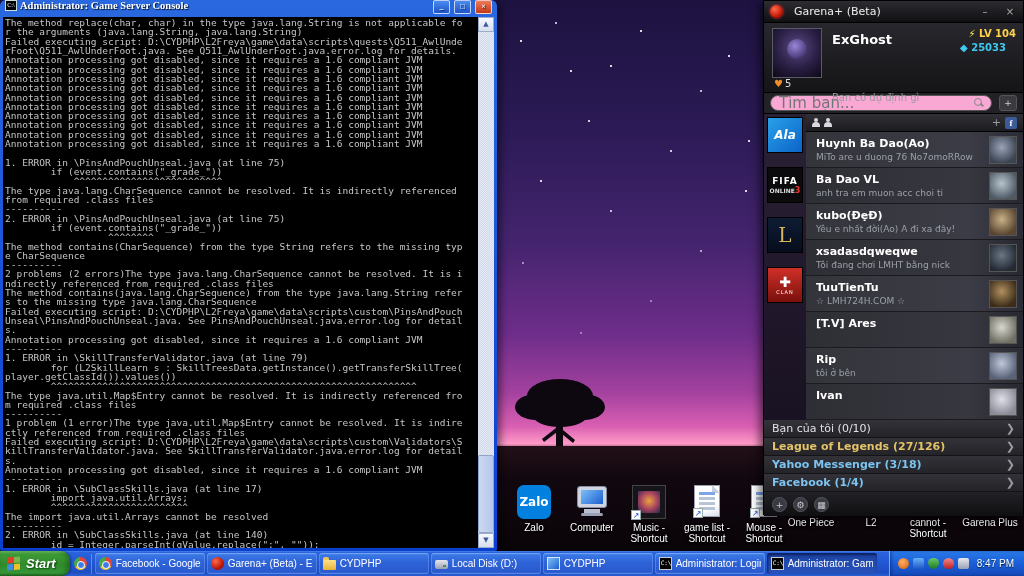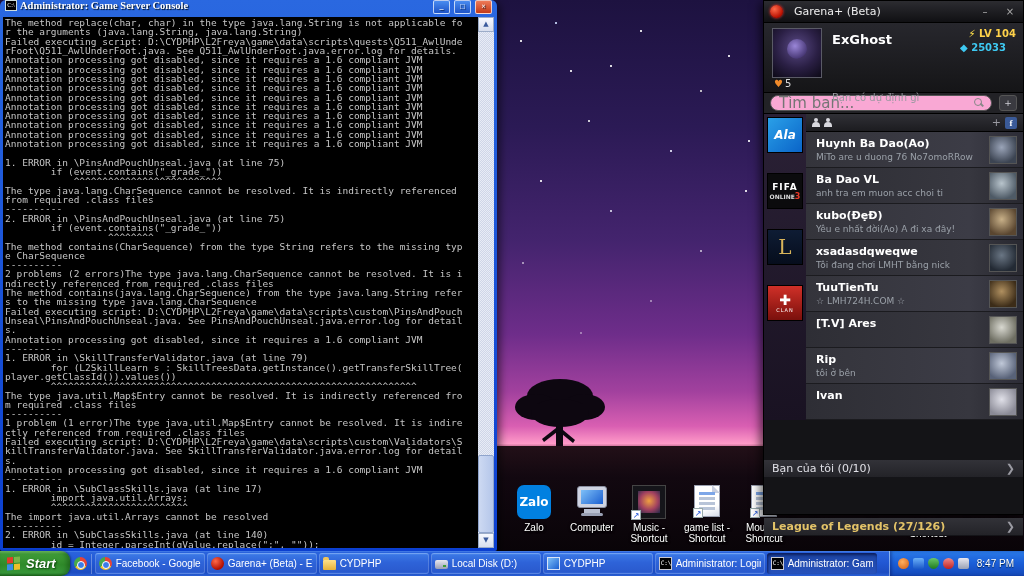--- a/index.html
+++ b/index.html
@@ -105,21 +105,21 @@
     font-family:"DejaVu Sans",sans-serif; }
   .g-mag { position:relative; width:10px; height:10px; margin-left:-22px; }
   .g-mag::before { content:""; position:absolute; left:0; top:0; width:6px; height:6px;
     border:1.5px solid #888; border-radius:50%; }
   .g-mag::after { content:""; position:absolute; left:6px; top:6px; width:4px; height:1.5px;
     background:#888; transform:rotate(45deg); }
   .g-addf { width:20px; height:16px; margin-left:12px; border-radius:3px; background:#3a3a40;
     border:1px solid #555; color:#cfcfd6; font-size:9px; line-height:14px; text-align:center; }
   .g-main { display:flex; height:306px; }
   .g-games { width:42px; background:linear-gradient(#2b2136,#191222); padding:3px;
-    display:flex; flex-direction:column; gap:20px; }
+    display:flex; flex-direction:column; gap:14px; }
   .g-game { width:36px; height:36px; border:1px solid #000; display:flex; flex-direction:column;
     align-items:center; justify-content:center; color:#fff; }
   .g-game.ala { background:linear-gradient(135deg,#2aa0e8,#0a64c8); font-weight:bold;
     font-size:12px; font-style:italic; }
   .g-game.fifa { background:#0b0b0d; font-weight:bold; }
   .g-game.fifa .l1 { font-size:9px; letter-spacing:1px; }
   .g-game.fifa .l2 { font-size:6px; color:#ddd; }
   .g-game.fifa .l2 b { color:#e83a2a; font-size:8px; }
   .g-game.lol { background:linear-gradient(#0e1c34,#060d1c);
     font-family:"DejaVu Serif","Liberation Serif",serif; color:#d8b45a; font-size:20px; }
@@ -149,21 +149,21 @@
   .f-av { position:absolute; right:6px; top:4px; width:28px; height:28px; border:1px solid #555; }
   .av0{background:radial-gradient(circle at 45% 40%,#9aa4b8,#3c4452 75%);}
   .av1{background:radial-gradient(circle at 45% 40%,#c8b088,#5a4630 75%);}
   .av2{background:radial-gradient(circle at 45% 40%,#b8c4cc,#4e5a66 75%);}
   .av3{background:radial-gradient(circle at 45% 40%,#6a7684,#232a34 75%);}
   .av4{background:radial-gradient(circle at 45% 40%,#b09060,#3c2c18 75%);}
   .av5{background:radial-gradient(circle at 45% 40%,#d8d8d0,#6e6e62 75%);}
   .av6{background:radial-gradient(circle at 45% 40%,#c0c8d8,#586278 75%);}
   .av7{background:radial-gradient(circle at 45% 40%,#e0e0e8,#8a8a96 75%);}
   .g-group { height:18px; display:flex; align-items:center; padding:0 8px;
-    background:linear-gradient(#323238,#232328); border-bottom:1px solid #141418; font-size:11px;margin-top:40px; }
+    background:linear-gradient(#323238,#232328); border-bottom:1px solid #141418; font-size:11px; }
   .g-group .gl { flex:1; overflow:hidden; white-space:nowrap; }
   .g-group .chev { color:#9a9aa2; font-size:11px; }
   .grp-mine { color:#e0e0e6; }
   .grp-lol { color:#e3c368; font-weight:bold; }
   .grp-ym  { color:#7cc3f0; font-weight:bold; }
   .grp-fb  { color:#7cc3f0; font-weight:bold; }
   .g-toolbar { height:24px; background:linear-gradient(#222226,#0f0f12); display:flex;
     align-items:center; gap:6px; padding:0 8px; }
   .tb-ic { width:15px; height:15px; border-radius:50%; background:#3a3a42; color:#c8c8d0;
     font-size:9px; line-height:15px; text-align:center; border:1px solid #55555e; }

